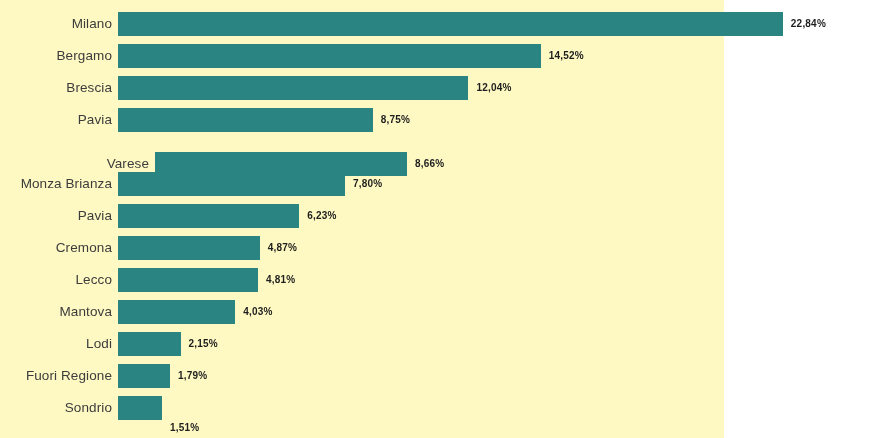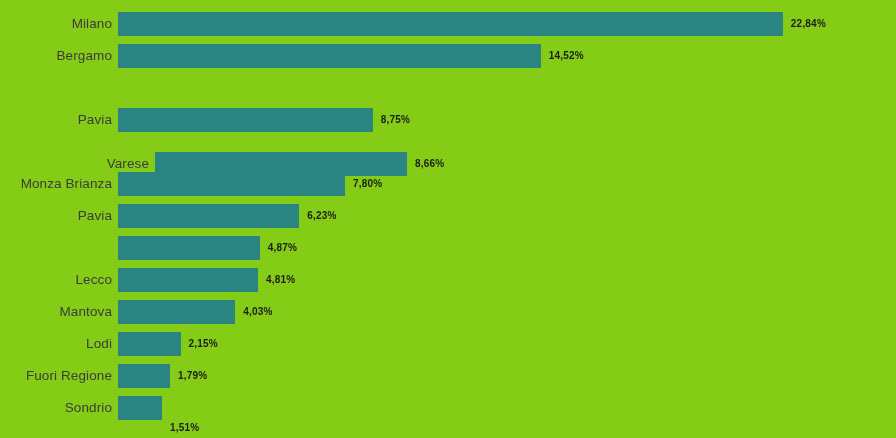--- a/index.html
+++ b/index.html
@@ -9,23 +9,23 @@
   }
   body {
     width: 896px;
     height: 438px;
     font-family: "Liberation Sans", sans-serif;
     overflow: hidden;
   }
 
   #chart-root {
     position: relative;
-    width: 896px;
+    width: 724px;
     height: 438px;
-    background: #84cc16;
+    background: #fef9c3;
     box-sizing: border-box;
   }
 
   .plot-area {
     position: absolute;
     left: 0;
     top: 0;
     width: 896px;
     height: 438px;
   }
@@ -90,20 +90,27 @@
         </div>
         <div class="value-label" style="left: 790.872px;">22,84%</div>
       </div>
       <div class="bar-row" style="top: 44px;">
         <div class="cat-label">Bergamo</div>
         <div class="bar-track">
           <div class="bar" style="width: 422.677px; background: rgb(42, 133, 130);"></div>
         </div>
         <div class="value-label" style="left: 548.677px;">14,52%</div>
       </div>
+      <div class="bar-row" style="top: 76px;">
+        <div class="cat-label">Brescia</div>
+        <div class="bar-track">
+          <div class="bar" style="width: 350.484px; background: rgb(42, 133, 130);"></div>
+        </div>
+        <div class="value-label" style="left: 476.484px;">12,04%</div>
+      </div>
       <div class="bar-row" style="top: 108px;">
         <div class="cat-label">Pavia</div>
         <div class="bar-track">
           <div class="bar" style="width: 254.713px; background: rgb(42, 133, 130);"></div>
         </div>
         <div class="value-label" style="left: 380.712px;">8,75%</div>
       </div>
       <div class="bar-row" style="top: 152px; margin-left: 37px;">
         <div class="cat-label">Varese</div>
         <div class="bar-track">
@@ -119,20 +126,21 @@
         <div class="value-label" style="left: 353.058px;">7,80%</div>
       </div>
       <div class="bar-row" style="top: 204px;">
         <div class="cat-label">Pavia</div>
         <div class="bar-track">
           <div class="bar" style="width: 181.355px; background: rgb(42, 133, 130);"></div>
         </div>
         <div class="value-label" style="left: 307.355px;">6,23%</div>
       </div>
       <div class="bar-row" style="top: 236px;">
+        <div class="cat-label">Cremona</div>
         <div class="bar-track">
           <div class="bar" style="width: 141.766px; background: rgb(42, 133, 130);"></div>
         </div>
         <div class="value-label" style="left: 267.766px;">4,87%</div>
       </div>
       <div class="bar-row" style="top: 268px;">
         <div class="cat-label">Lecco</div>
         <div class="bar-track">
           <div class="bar" style="width: 140.019px; background: rgb(42, 133, 130);"></div>
         </div>

